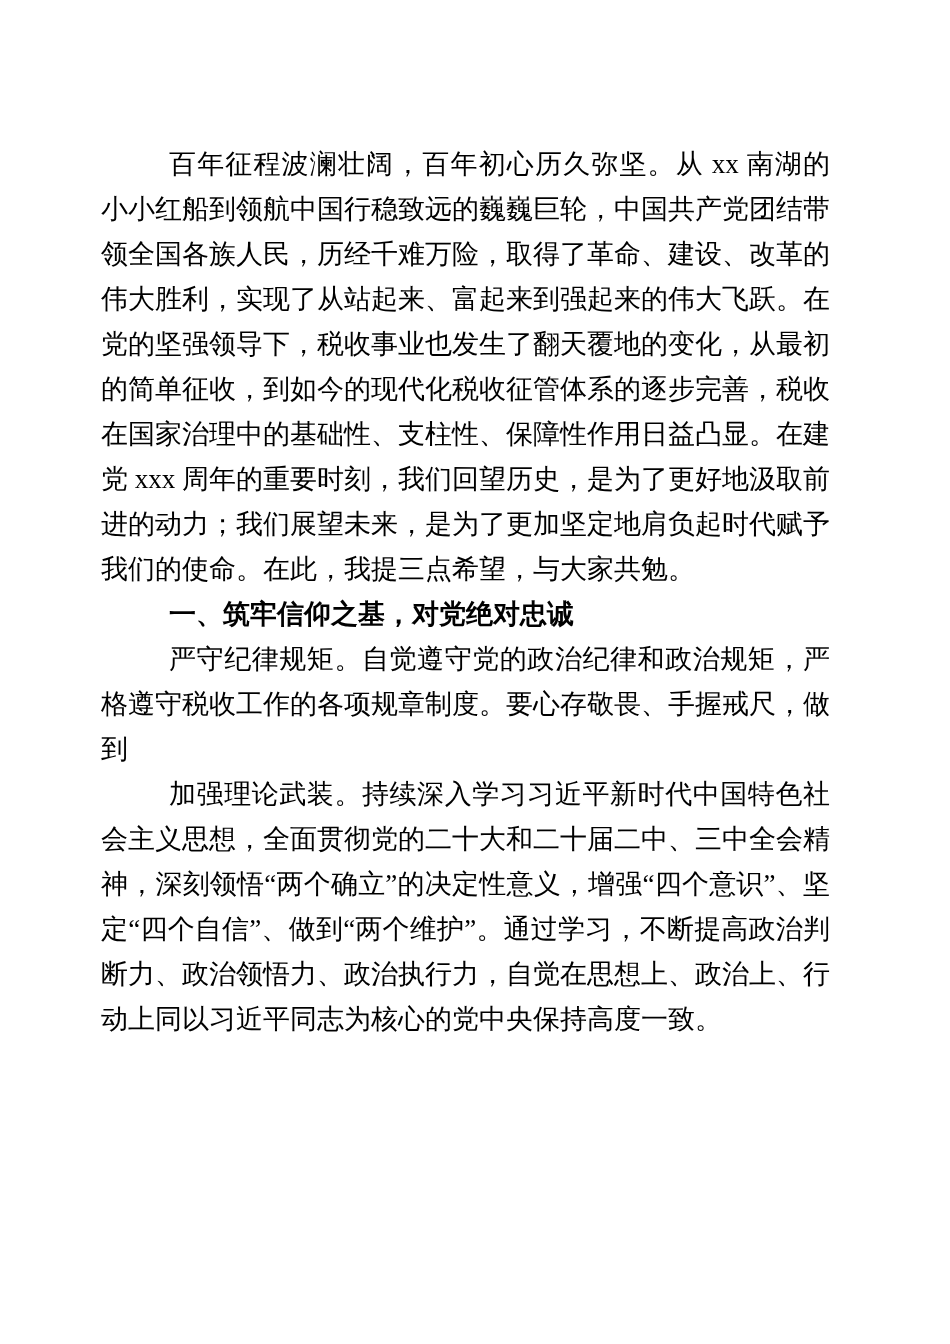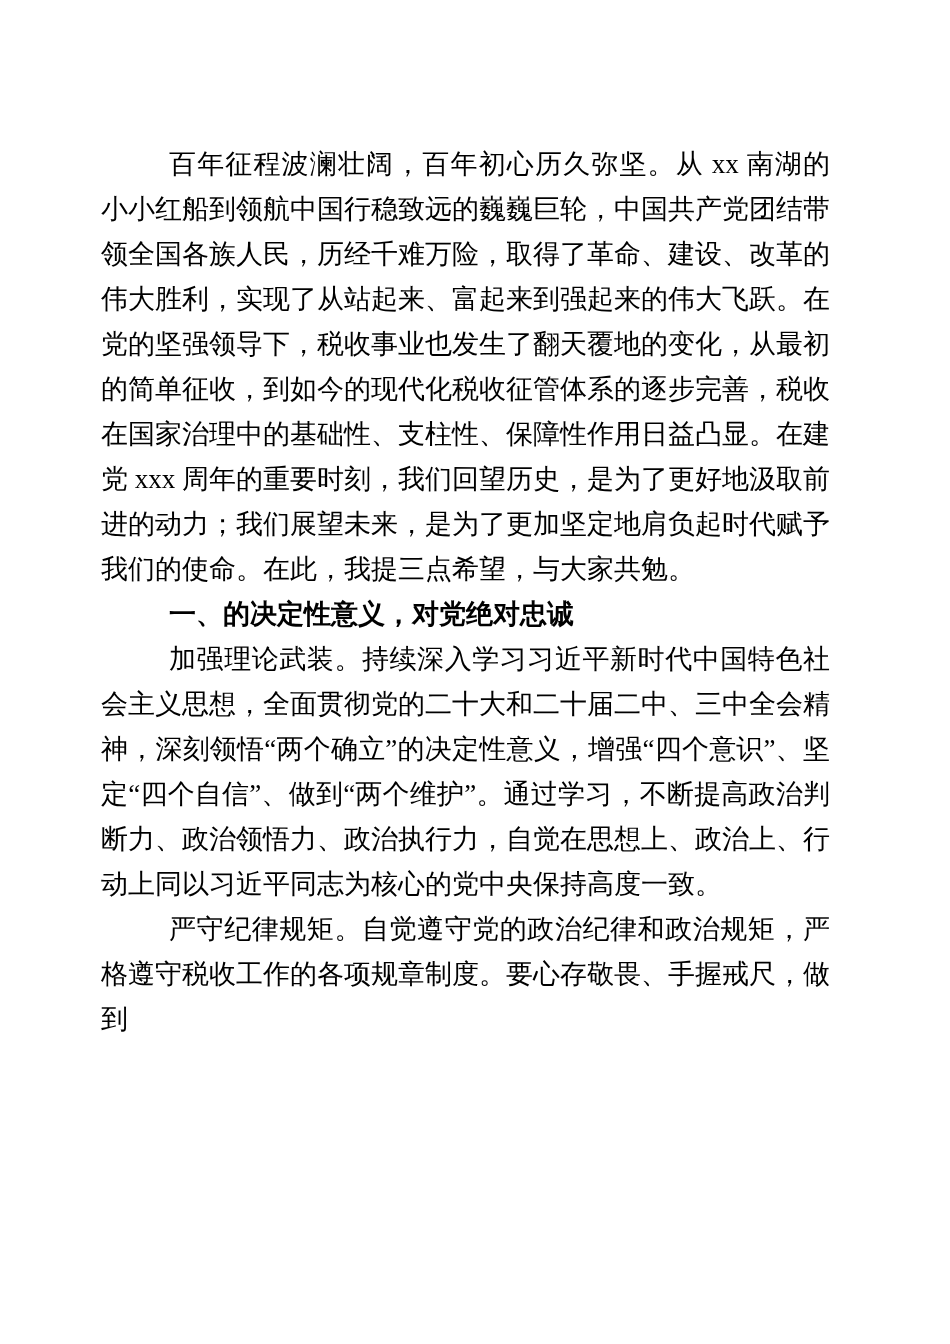--- a/index.html
+++ b/index.html
@@ -41,17 +41,17 @@
     font-family: "Liberation Sans", "DejaVu Sans", sans-serif;
     font-weight: 700;
   }
 </style>
 </head>
 <body>
 
 <div class="page">
   <div class="content">
       <p class="body">百年征程波澜壮阔，百年初心历久弥坚。从 xx 南湖的小小红船到领航中国行稳致远的巍巍巨轮，中国共产党团结带领全国各族人民，历经千难万险，取得了革命、建设、改革的伟大胜利，实现了从站起来、富起来到强起来的伟大飞跃。在党的坚强领导下，税收事业也发生了翻天覆地的变化，从最初的简单征收，到如今的现代化税收征管体系的逐步完善，税收在国家治理中的基础性、支柱性、保障性作用日益凸显。在建党 xxx 周年的重要时刻，我们回望历史，是为了更好地汲取前进的动力；我们展望未来，是为了更加坚定地肩负起时代赋予我们的使命。在此，我提三点希望，与大家共勉。</p>
-      <p class="heading">一、的决定性意义，对党绝对忠诚</p>
+      <p class="heading">一、筑牢信仰之基，对党绝对忠诚</p>
+      <p class="body">严守纪律规矩。自觉遵守党的政治纪律和政治规矩，严格遵守税收工作的各项规章制度。要心存敬畏、手握戒尺，做到</p>
       <p class="body">加强理论武装。持续深入学习习近平新时代中国特色社会主义思想，全面贯彻党的二十大和二十届二中、三中全会精神，深刻领悟“两个确立”的决定性意义，增强“四个意识”、坚定“四个自信”、做到“两个维护”。通过学习，不断提高政治判断力、政治领悟力、政治执行力，自觉在思想上、政治上、行动上同以习近平同志为核心的党中央保持高度一致。</p>
-      <p class="body">严守纪律规矩。自觉遵守党的政治纪律和政治规矩，严格遵守税收工作的各项规章制度。要心存敬畏、手握戒尺，做到</p>
     </div>
 </div>
 
 </body></html>

